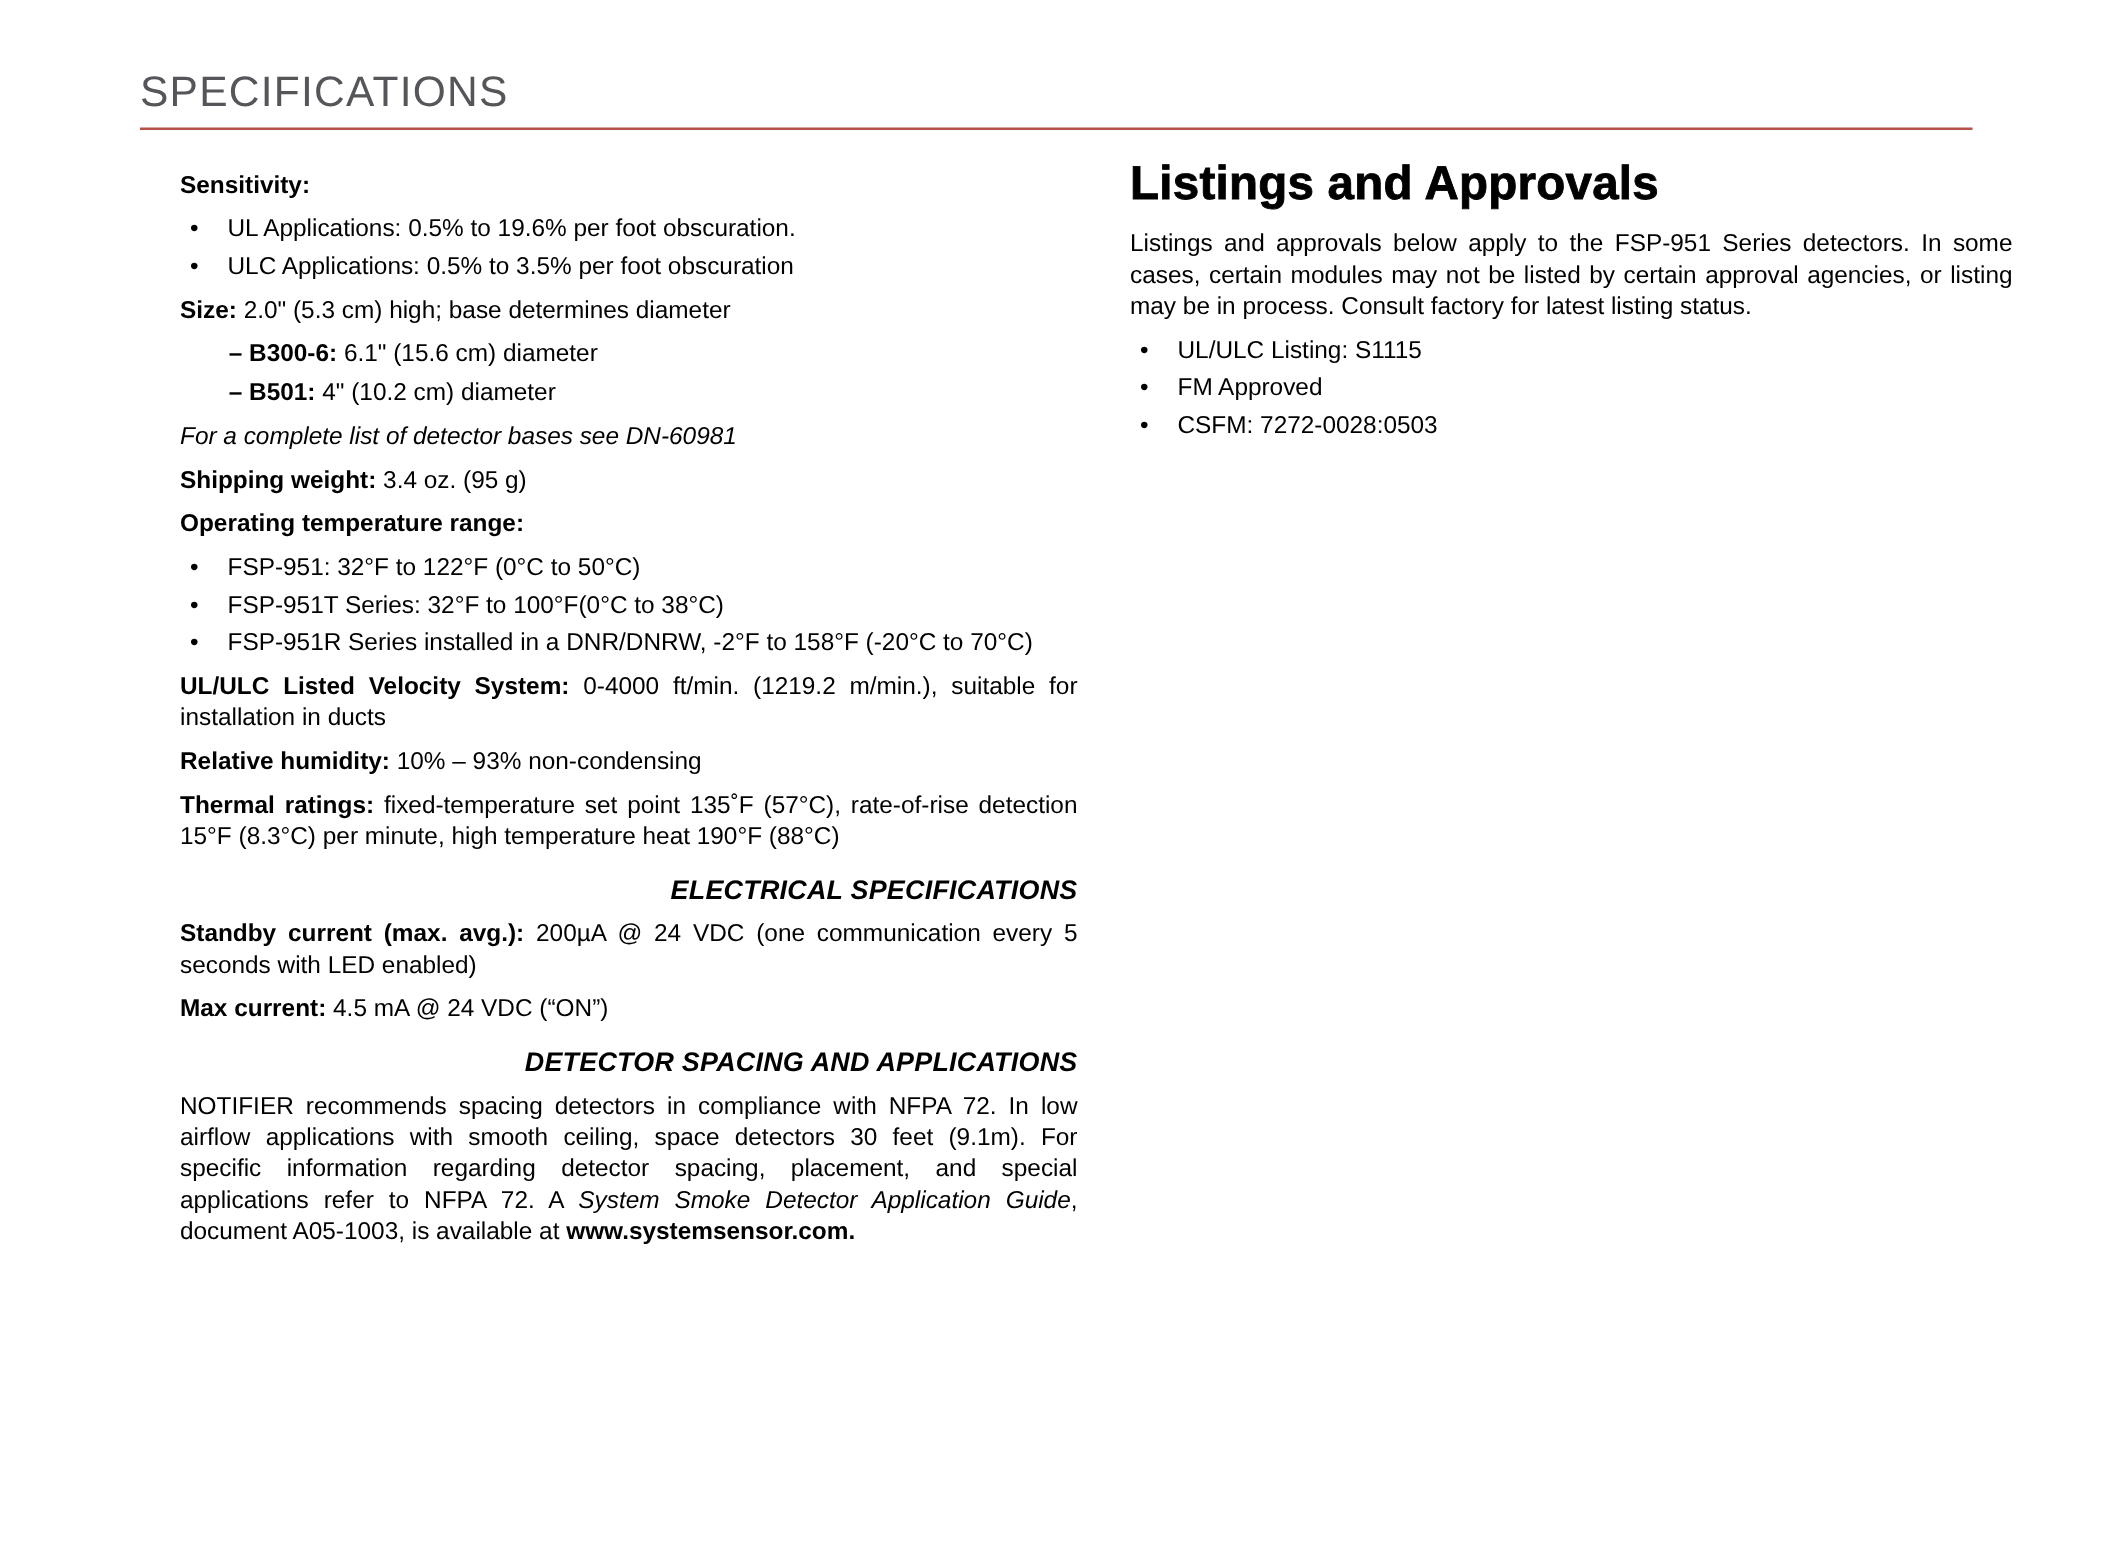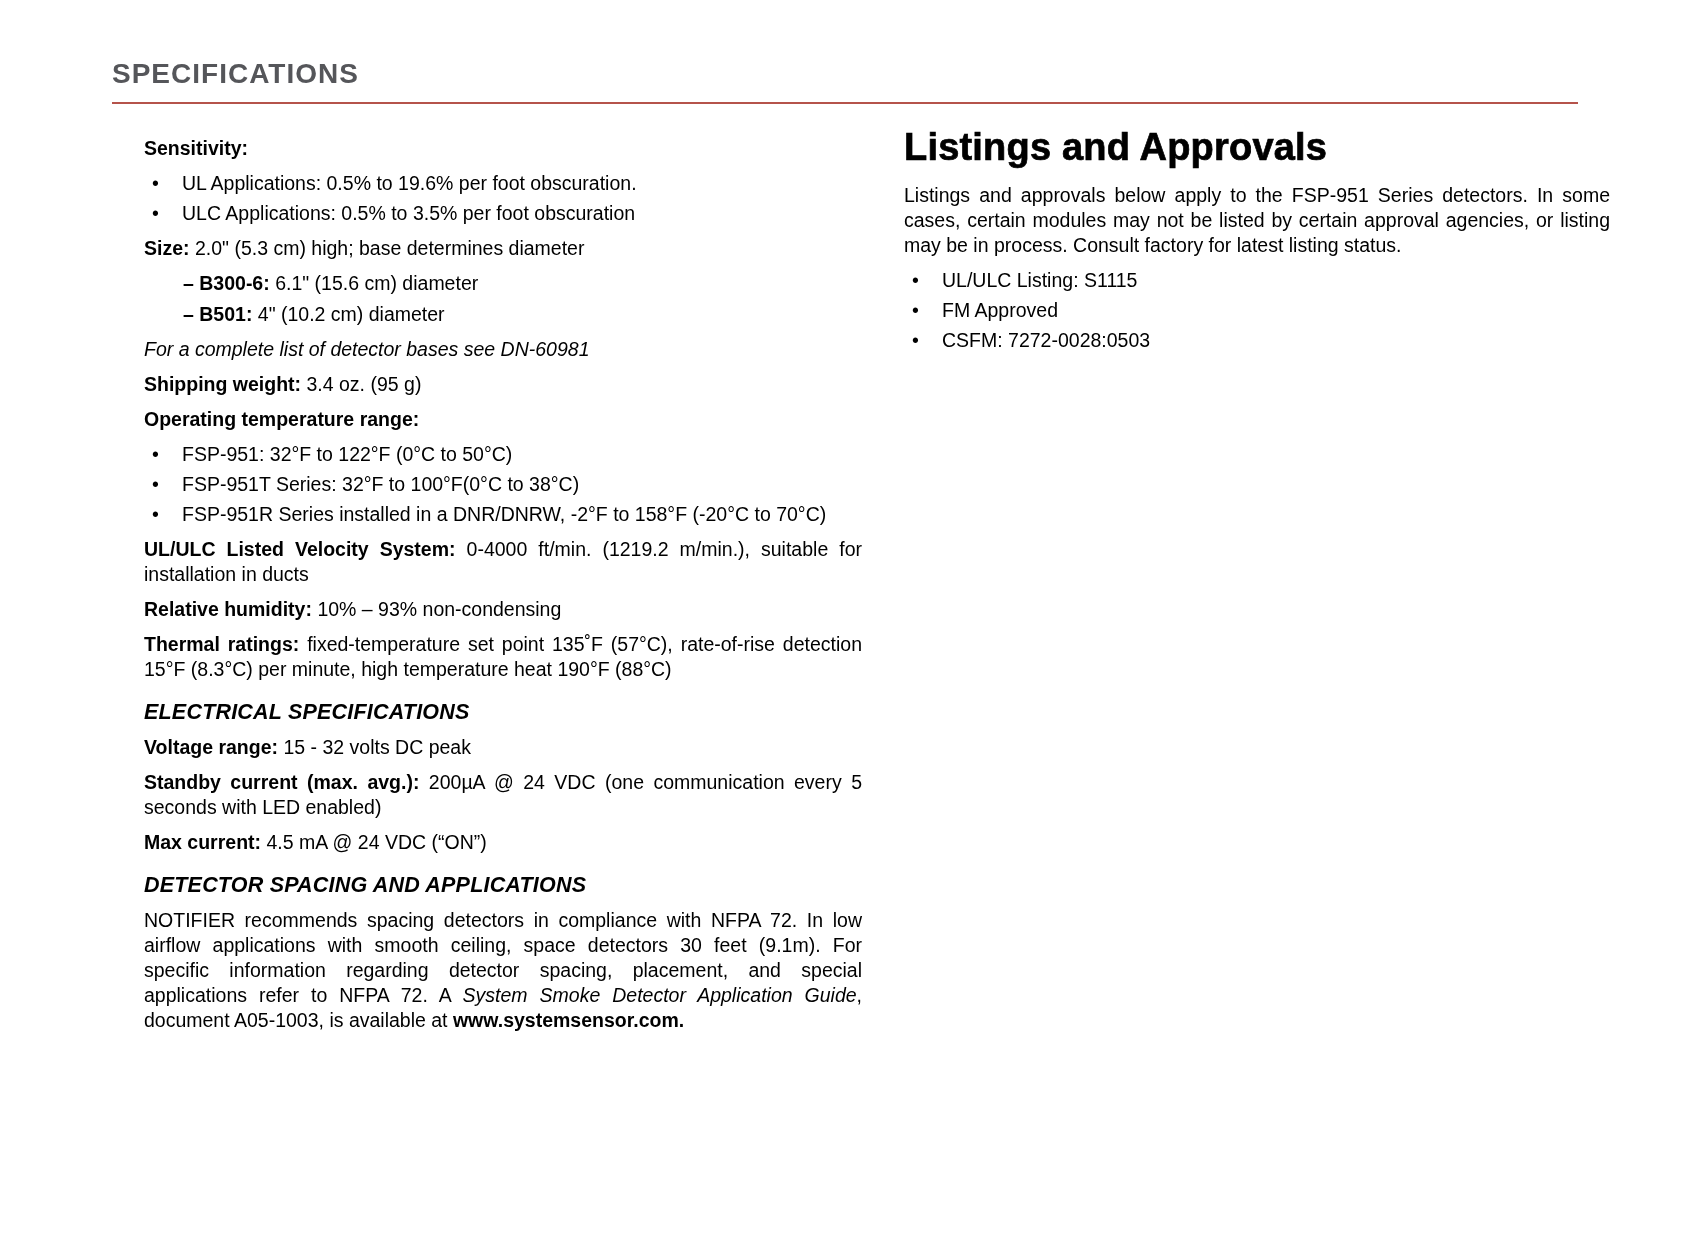--- a/index.html
+++ b/index.html
@@ -4,37 +4,37 @@
 <style>
   html,body{margin:0;padding:0;}
   body{
     width:1700px;height:1235px;overflow:hidden;
     background:var(--page_bg,#ffffff);
     color:var(--body_text,#000000);
     font-family:"Liberation Sans","DejaVu Sans",sans-serif;
   }
   .page{box-sizing:border-box;padding:58px 122px 0 112px;}
   .doc-header{
-    font-size:28px;line-height:32px;letter-spacing:1px;
-    color:var(--header_text,#55565a);font-weight:700;
+    font-size:34px;line-height:32px;letter-spacing:1px;
+    color:var(--header_text,#55565a);font-weight:400;
   }
   .rule{height:2px;background:var(--rule,#b5534b);margin-top:12px;margin-bottom:22px;}
   .columns{display:flex;gap:42px;}
   .col-left{width:718px;flex:none;margin-left:32px;}
   .col-right{width:706px;flex:none;}
   .para{margin:10px 0;font-size:19.5px;line-height:25px;}
   .just{text-align:justify;}
   .italic{font-style:italic;}
   .bullet{display:flex;margin:5px 0;padding-left:8px;font-size:19.5px;line-height:25px;}
   .marker{width:30px;flex:none;}
   .btext{flex:1;}
   .dashrow{margin:6px 0;padding-left:39px;font-size:19.5px;line-height:25px;}
   .section-heading{
     font-size:21.5px;font-weight:bold;font-style:italic;
-    margin:18px 0 10px;letter-spacing:0.2px;
+    margin:18px 0 10px;letter-spacing:0.2px;text-align:right;
   }
   .big-heading{
     font-size:38px;font-weight:900;margin:0 0 14px;
     letter-spacing:0.2px;-webkit-text-stroke:0.7px currentColor;
   }
   b,.lbl{font-weight:bold;}
 </style>
 </head>
 <body>
 
@@ -83,21 +83,20 @@
         </div>
 
       <p class="para just"><b class="lbl">UL/ULC Listed Velocity System:</b> <span>0-4000 ft/min. (1219.2 m/min.), suitable for installation in ducts</span></p>
 
       <p class="para"><b class="lbl">Relative humidity:</b> <span>10% – 93% non-condensing</span></p>
 
       <p class="para just"><b class="lbl">Thermal ratings:</b> <span>fixed-temperature set point 135˚F (57°C), rate-of-rise detection 15°F (8.3°C) per minute, high temperature heat 190°F (88°C)</span></p>
 
       <p class="section-heading">ELECTRICAL SPECIFICATIONS</p>
 
-      <p class="para"><b class="lbl">Voltage range:</b> <span>15 - 32 volts DC peak</span></p>
 
       <p class="para just"><b class="lbl">Standby current (max. avg.):</b> <span>200µA @ 24 VDC (one communica­tion every 5 seconds with LED enabled)</span></p>
 
       <p class="para"><b class="lbl">Max current:</b> <span>4.5 mA @ 24 VDC (“ON”)</span></p>
 
       <p class="section-heading">DETECTOR SPACING AND APPLICATIONS</p>
 
       <p class="para just"><span>NOTIFIER recommends spacing detectors in compliance with NFPA 72. In low airflow applications with smooth ceiling, space detectors 30 feet (9.1m). For specific information regarding detector spacing, placement, and special applications refer to NFPA 72. A </span><i>System Smoke Detector Application Guide</i><span>, document A05-1003, is avail­able at </span><b>www.systemsensor.com.</b></p>
 
     </div>

